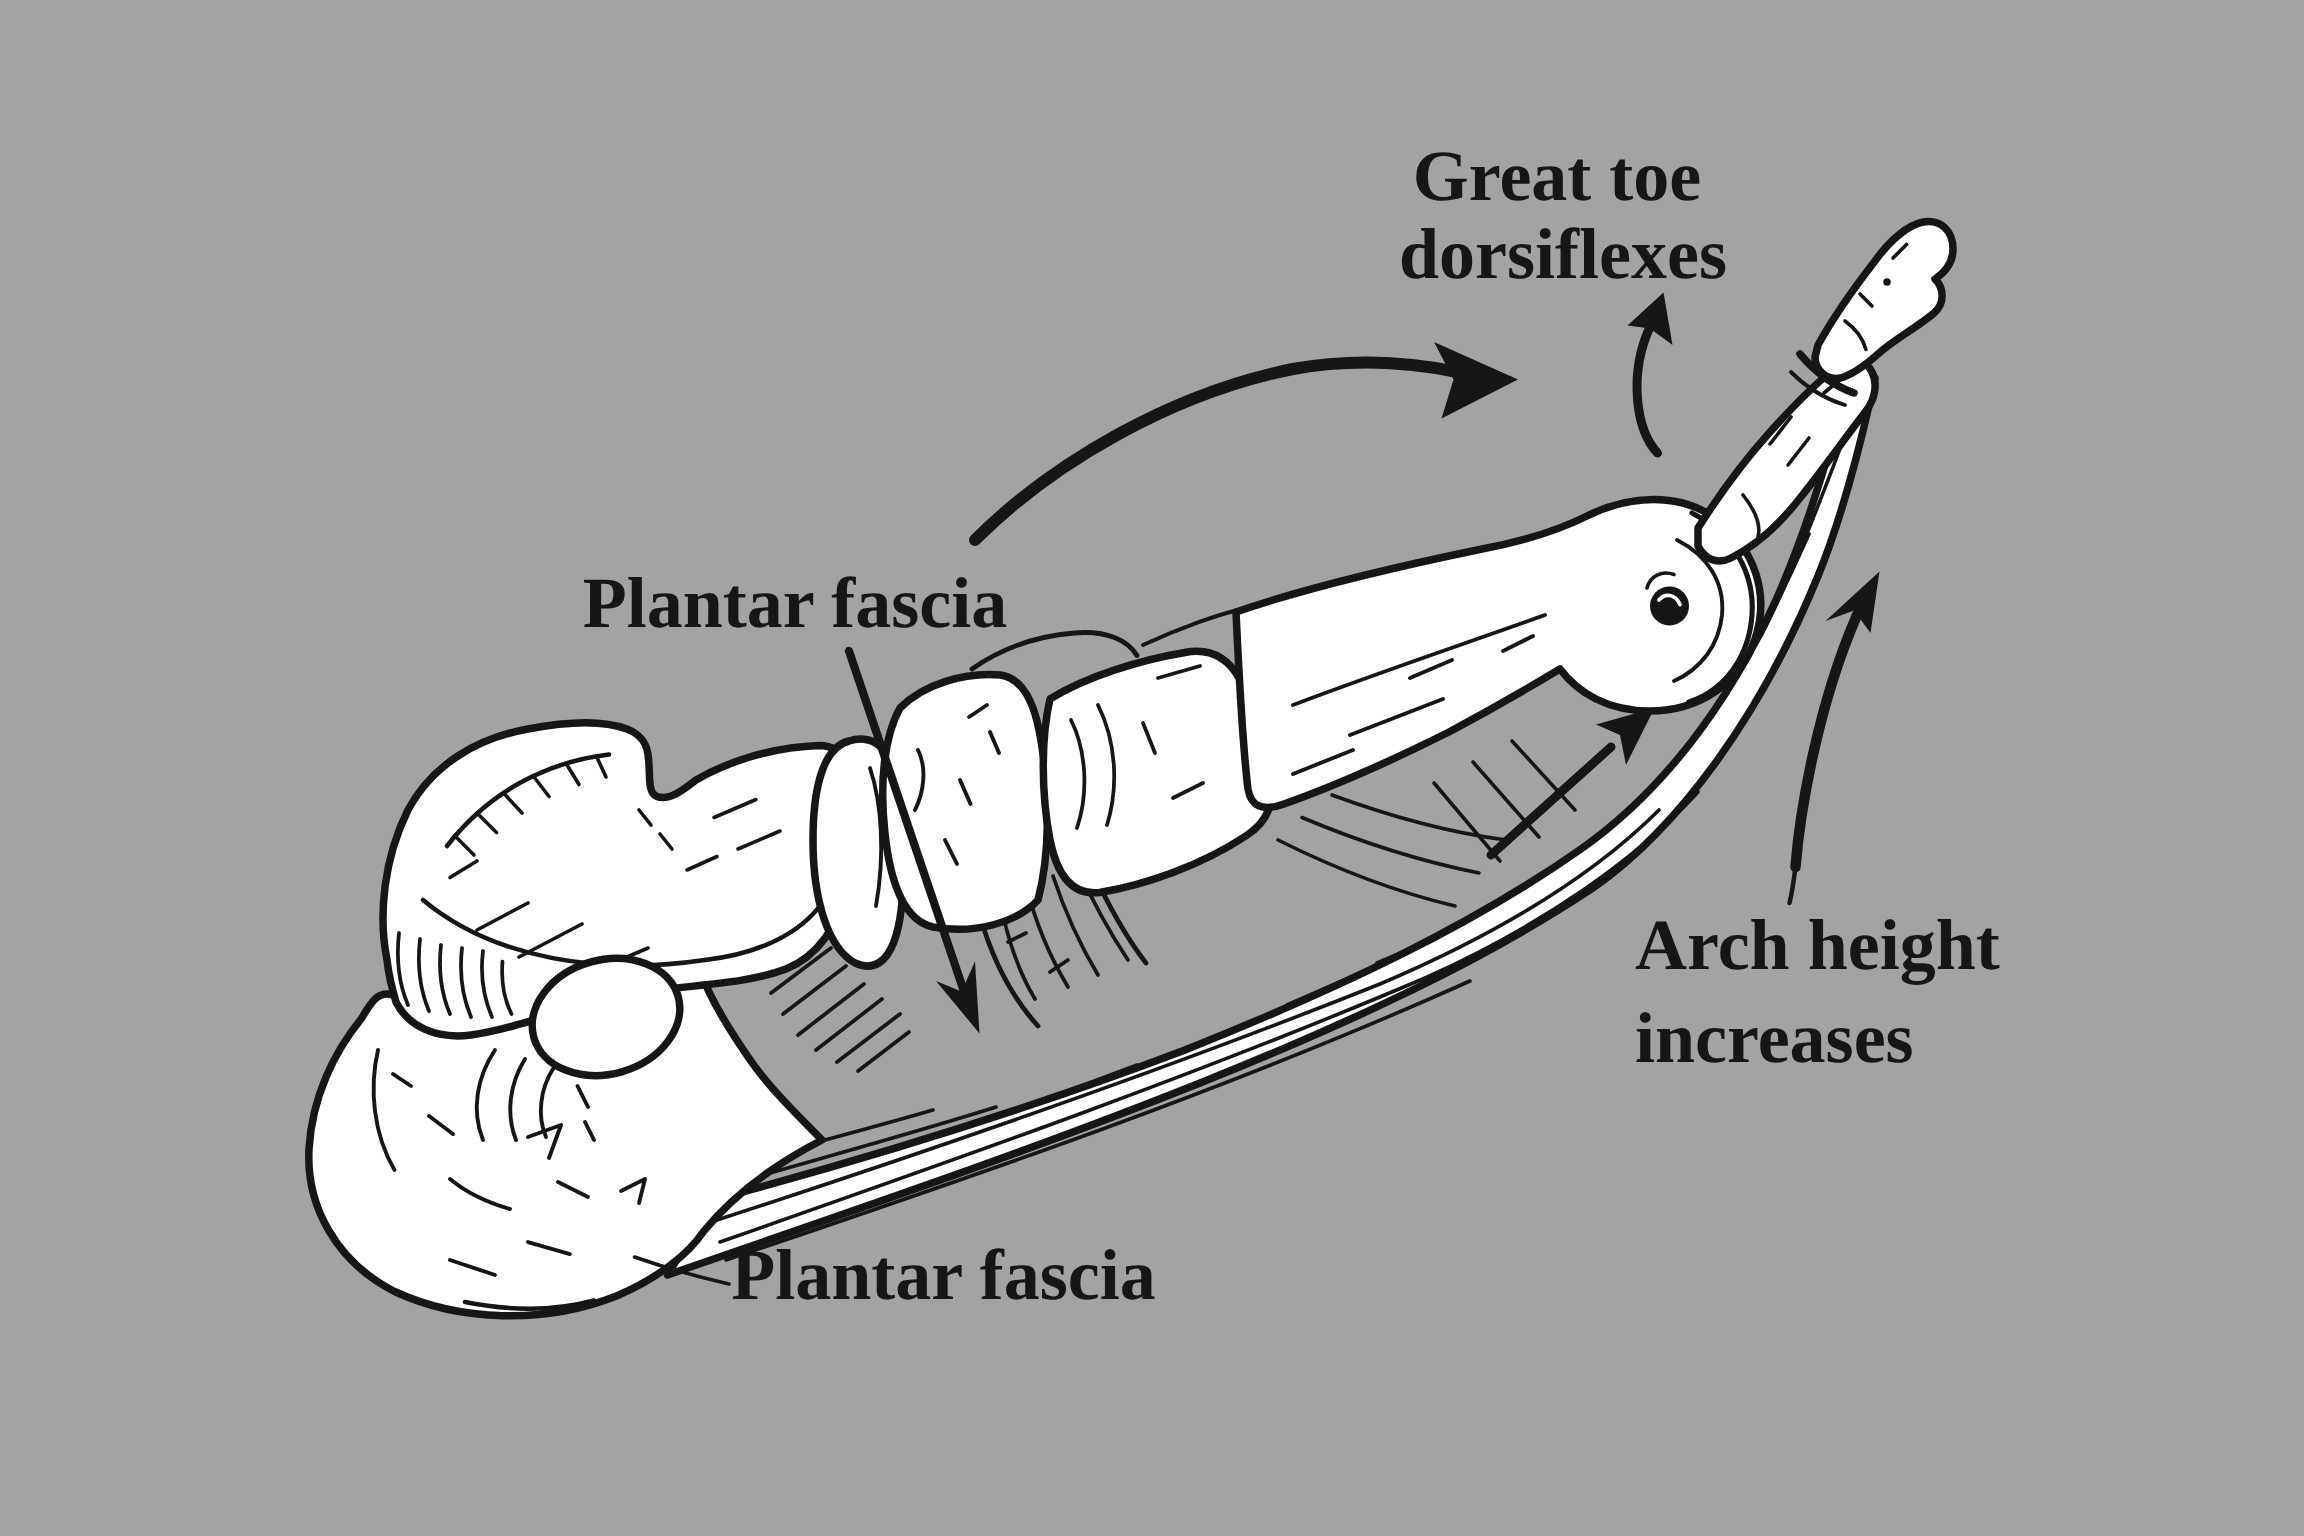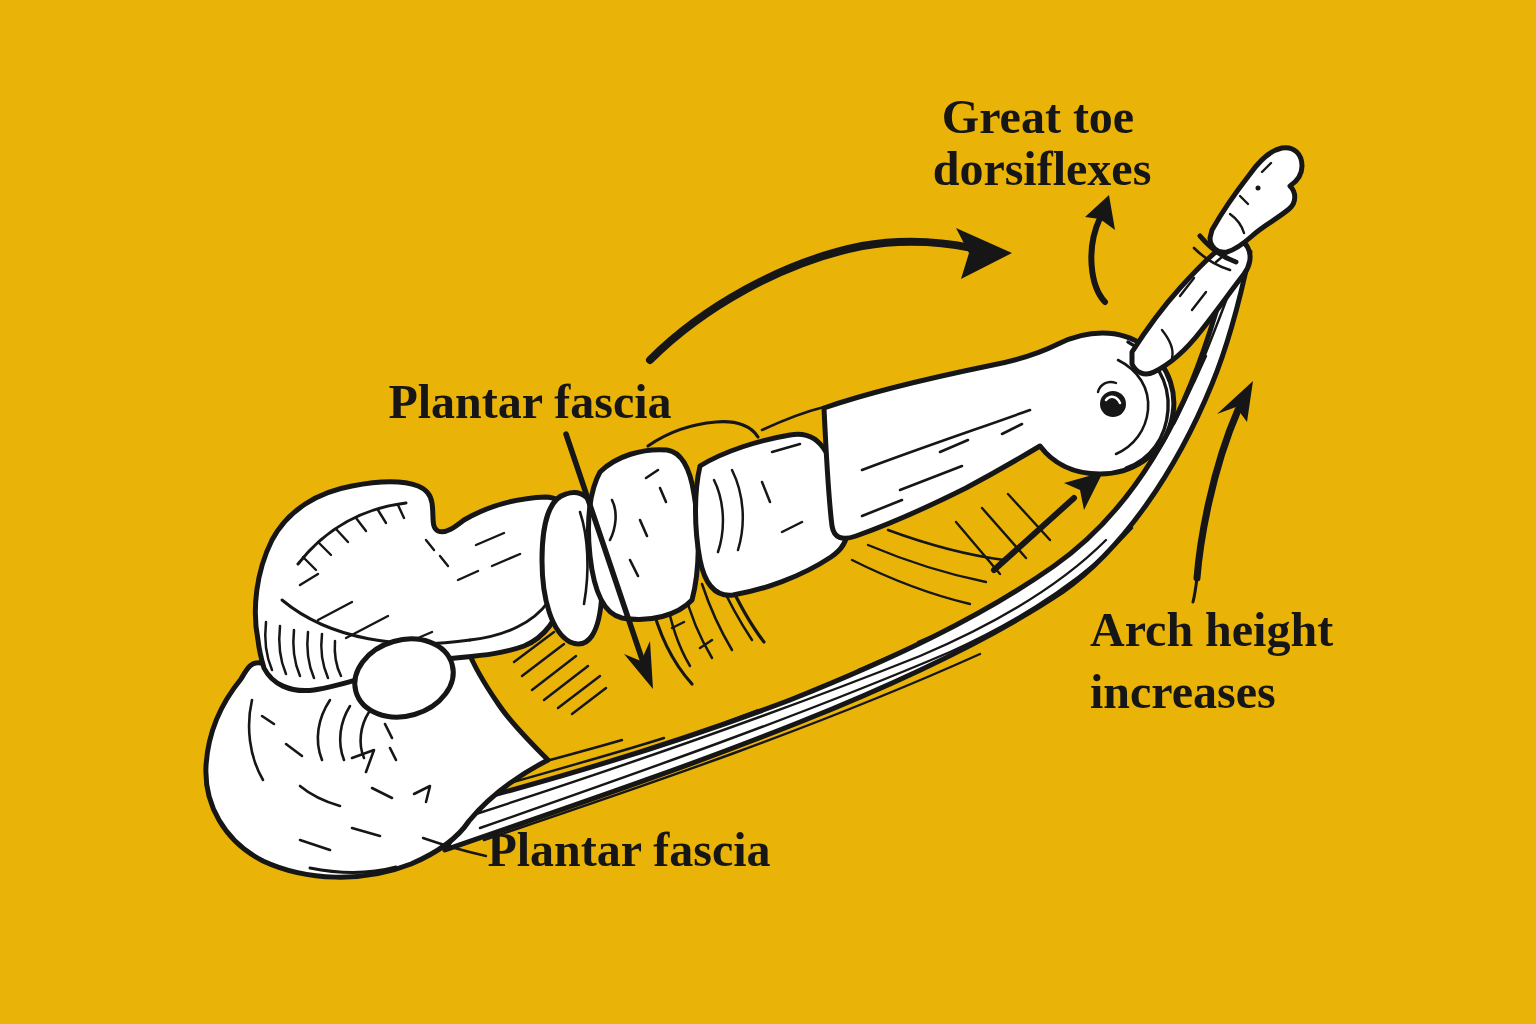--- a/index.html
+++ b/index.html
@@ -1,16 +1,16 @@
 <!DOCTYPE html>
 <html><head>
 <meta charset="utf-8">
 <style>
   html,body{margin:0;padding:0;background:#ffffff;}
-  .stage{position:relative;width:1536px;height:1024px;background:#eab308;overflow:hidden;}
+  .stage{position:relative;width:1536px;height:1024px;background:#a3a3a3;overflow:hidden;}
   svg{position:absolute;inset:0;display:block;}
   .s{fill:none;stroke:#161616;stroke-linecap:round;stroke-linejoin:round;}
   .bone{fill:#ffffff;stroke:#161616;stroke-linecap:round;stroke-linejoin:round;stroke-width:5;}
   .ink{fill:#161616;stroke:none;}
   .lbl{font-family:"Liberation Serif",serif;font-weight:600;font-size:48px;fill:#161616;}
 </style>
 </head>
 <body>
 
 <div class="stage">

